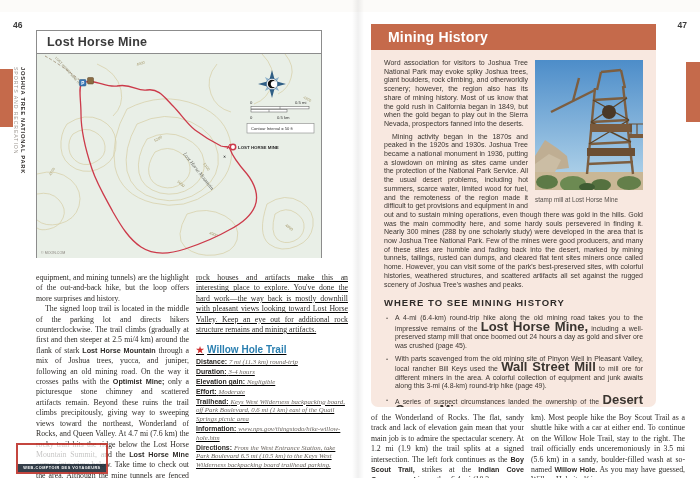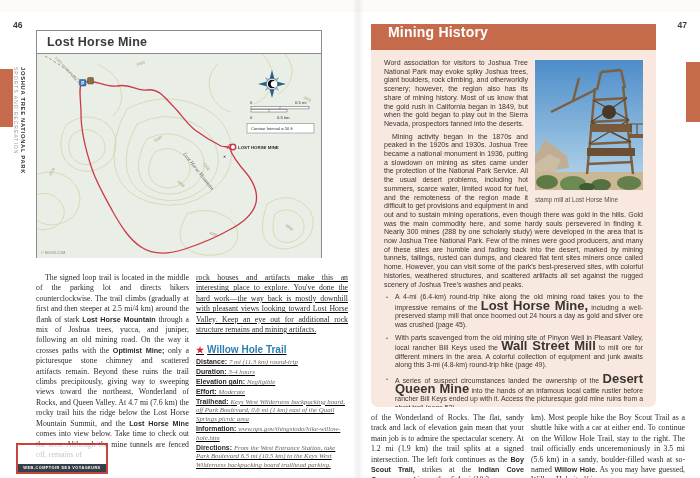--- a/index.html
+++ b/index.html
@@ -36,21 +36,21 @@
   .serif-body b{font-family:"Liberation Sans",sans-serif;font-size:7.2px;}
   .indent{text-indent:9px;}
   .trail-head{margin:9px 0 3px 0;font:bold 10px "Liberation Sans",sans-serif;color:#2a7fb0;}
   .trail-head .star{color:#d12f2f;font-size:9px;margin-right:3px;}
   .stat{font:bold 6.9px/8.8px "Liberation Sans",sans-serif;color:#2b2825;margin:1px 0;}
   .stat i{font:italic 6.8px "Liberation Serif",serif;color:#6b655f;font-weight:normal;}
 
   
   #mining-box{position:absolute;left:13px;top:12px;width:285px;height:383px;
               background:#f8e8e0;border-radius:0 0 7px 7px;overflow:hidden;}
-  #mining-header{height:26px;background:#c56a4b;display:flex;align-items:flex-start;}
+  #mining-header{height:26px;background:#c56a4b;display:flex;align-items:center;}
   #mining-title{font:bold 14px "Liberation Sans",sans-serif;color:#fff;padding-left:17px;letter-spacing:.2px;}
   #mining-content{padding:9px 13px 0 13px;}
   .box-text{font:7px/8.7px "Liberation Sans",sans-serif;color:#3a3530;text-align:justify;margin:0 0 4px 0;}
   #mill-figure{float:right;width:108px;margin:1px 0 4px 7px;}
   #mill-caption{font:6.3px/7.5px "Liberation Sans",sans-serif;color:#55504b;margin-top:2px;}
   #mining-subhead{clear:none;font:bold 9.5px "Liberation Sans",sans-serif;color:#2e2a28;
                   letter-spacing:1px;margin:8px 0 6px 0;}
   .bullet{position:relative;padding-left:11px;font:6.9px/8.4px "Liberation Sans",sans-serif;
           color:#3a3530;text-align:justify;margin:0 0 5px 0;}
   .bullet .dot{position:absolute;left:2px;top:0;color:#6b655f;font-size:6px;}
@@ -155,20 +155,21 @@
         <text x="213" y="64.5">0</text>
         <text x="240" y="64.5">0.5 km</text>
         <rect x="210" y="69.5" width="67" height="9.5" fill="#ffffff" stroke="#888" stroke-width="0.6"></rect>
         <text x="214" y="76" font-size="4.1">Contour Interval = 50 ft</text>
       </g>
       <text x="4" y="200" font-family="Liberation Sans, sans-serif" font-size="3.6" fill="#88837d">© MOON.COM</text>
     </svg>
   </div>
 
   <div class="col" id="col1">
+    <p class="serif-body">equipment, and mining tunnels) are the highlight of the out-and-back hike, but the loop offers more surprises and history.</p>
     <p class="serif-body indent"><span>The signed loop trail is located in the middle of the parking lot and directs hikers counterclockwise. The trail climbs (gradually at first and then steeper at 2.5 mi/4 km) around the flank of stark </span><b>Lost Horse Mountain</b><span> through a mix of Joshua trees, yucca, and juniper, following an old mining road. On the way it crosses paths with the </span><b>Optimist Mine;</b><span> only a picturesque stone chimney and scattered artifacts remain. Beyond these ruins the trail climbs precipitously, giving way to sweeping views toward the northeast, Wonderland of Rocks, and Queen Valley. At 4.7 mi (7.6 km) the rocky trail hits the ridge below the Lost Horse Mountain Summit, and the </span><b>Lost Horse Mine</b><span> comes into view below. Take time to check out the area. Although the mine tunnels are fenced off, remains of</span></p>
   </div>
 
   <div class="col" id="col2">
     <p class="serif-body">rock houses and artifacts make this an interesting place to explore. You've done the hard work—the way back is mostly downhill with pleasant views looking toward Lost Horse Valley. Keep an eye out for additional rock structure remains and mining artifacts.</p>
     <div class="trail-head">
       <span class="star">★</span><span>Willow Hole Trail</span>
     </div>
     <div>
       <div class="stat"><span>Distance:</span> <i>7 mi (11.3 km) round-trip</i></div>
@@ -234,20 +235,21 @@
           <ellipse cx="12" cy="122" rx="11" ry="7" fill="#5d7a47"></ellipse>
           <ellipse cx="38" cy="124" rx="13" ry="8" fill="#6c8a52"></ellipse>
           <ellipse cx="66" cy="125" rx="10" ry="6" fill="#55713f"></ellipse>
           <ellipse cx="94" cy="123" rx="12" ry="7" fill="#647f4a"></ellipse>
           <ellipse cx="52" cy="127" rx="8" ry="4" fill="#3f5c33"></ellipse>
         </svg>
         <figcaption id="mill-caption">stamp mill at Lost Horse Mine</figcaption>
       </figure>
       <p class="box-text">Word association for visitors to Joshua Tree National Park may evoke spiky Joshua trees, giant boulders, rock climbing, and otherworldly scenery; however, the region also has its share of mining history. Most of us know that the gold rush in California began in 1849, but when the gold began to play out in the Sierra Nevada, prospectors fanned into the deserts.</p>
       <p class="box-text" style="text-indent:8px;">Mining activity began in the 1870s and peaked in the 1920s and 1930s. Joshua Tree became a national monument in 1936, putting a slowdown on mining as sites came under the protection of the National Park Service. All the usual desert problems, including hot summers, scarce water, limited wood for fuel, and the remoteness of the region made it difficult to get provisions and equipment in and out and to sustain mining operations, even though there was gold in the hills. Gold was the main commodity here, and some hardy souls persevered in finding it. Nearly 300 mines (288 by one scholarly study) were developed in the area that is now Joshua Tree National Park. Few of the mines were good producers, and many of these sites are humble and fading back into the desert, marked by mining tunnels, tailings, rusted can dumps, and cleared flat tent sites miners once called home. However, you can visit some of the park's best-preserved sites, with colorful histories, weathered structures, and scattered artifacts all set against the rugged scenery of Joshua Tree's washes and peaks.</p>
+      <div id="mining-subhead">WHERE TO SEE MINING HISTORY</div>
       <div class="bullet"><span class="dot">•</span><span><span>A 4-mi (6.4-km) round-trip hike along the old mining road takes you to the impressive remains of the </span><b>Lost Horse Mine,</b><span> including a well-preserved stamp mill that once boomed out 24 hours a day as gold and silver ore was crushed (page 45).</span></span></div>
       <div class="bullet"><span class="dot">•</span><span><span>With parts scavenged from the old mining site of Pinyon Well in Pleasant Valley, local rancher Bill Keys used the </span><b>Wall Street Mill</b><span> to mill ore for different miners in the area. A colorful collection of equipment and junk awaits along this 3-mi (4.8-km) round-trip hike (page 49).</span></span></div>
       <div class="bullet"><span class="dot">•</span><span><span>A series of suspect circumstances landed the ownership of the </span><b>Desert Queen Mine</b><span> into the hands of an infamous local cattle rustler before rancher Bill Keys ended up with it. Access the picturesque gold mine ruins from a short trail (page 52).</span></span></div>
 
     </div>
   </div>
 
   <div class="bcol" id="bcol1">
     <p class="serif-body"><span>of the Wonderland of Rocks. The flat, sandy track and lack of elevation gain mean that your main job is to admire the spectacular scenery. At 1.2 mi (1.9 km) the trail splits at a signed intersection. The left fork continues as the </span><b>Boy Scout Trail,</b><span> strikes at the </span><b>Indian Cove Campground</b><span> in another 6.4 mi (10.3</span></p>
   </div>

